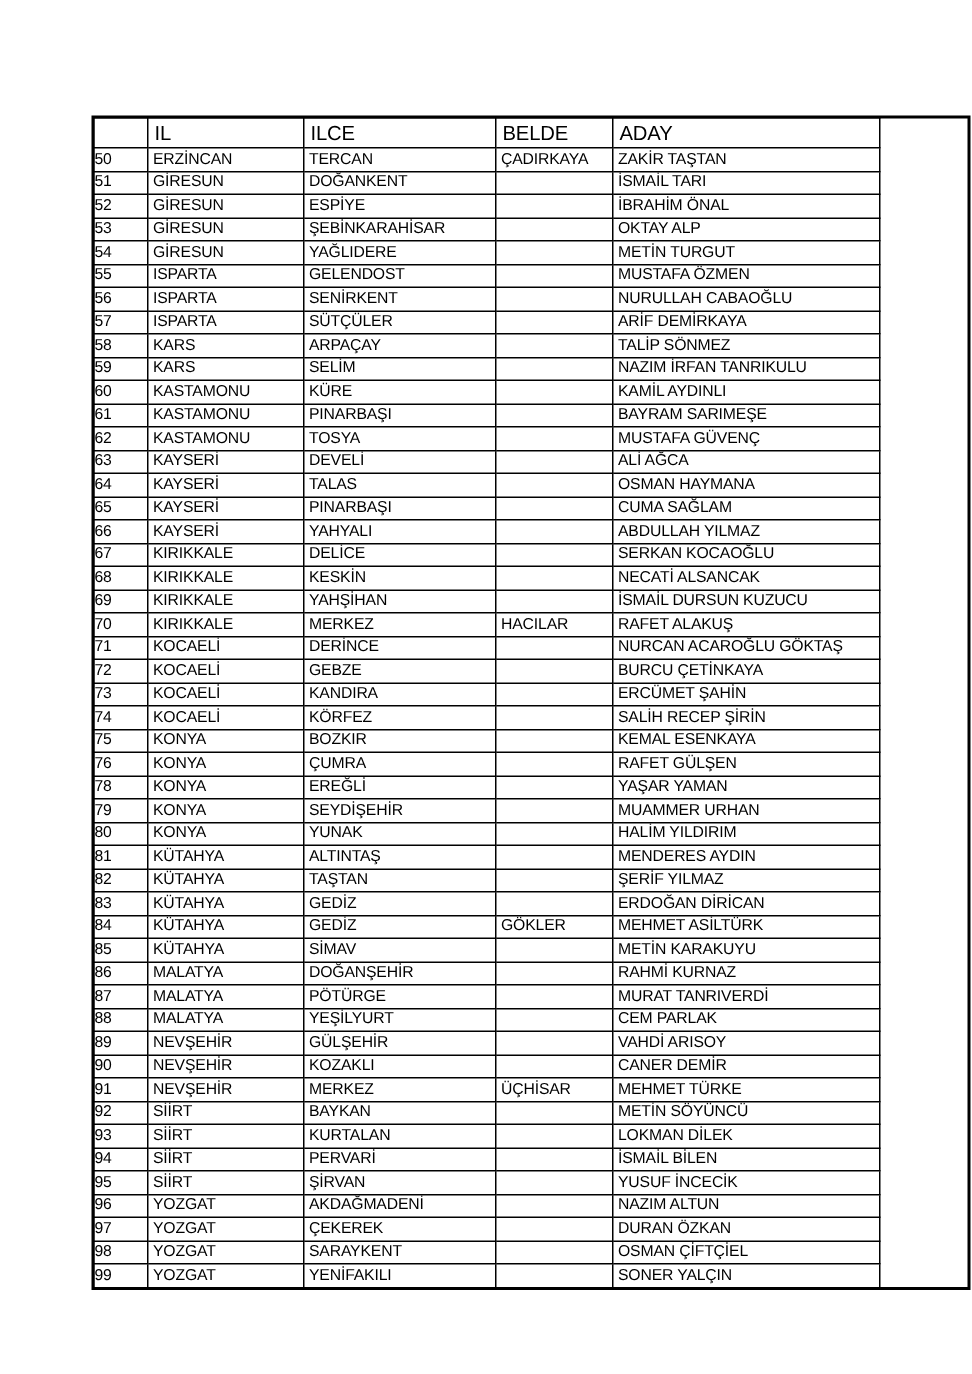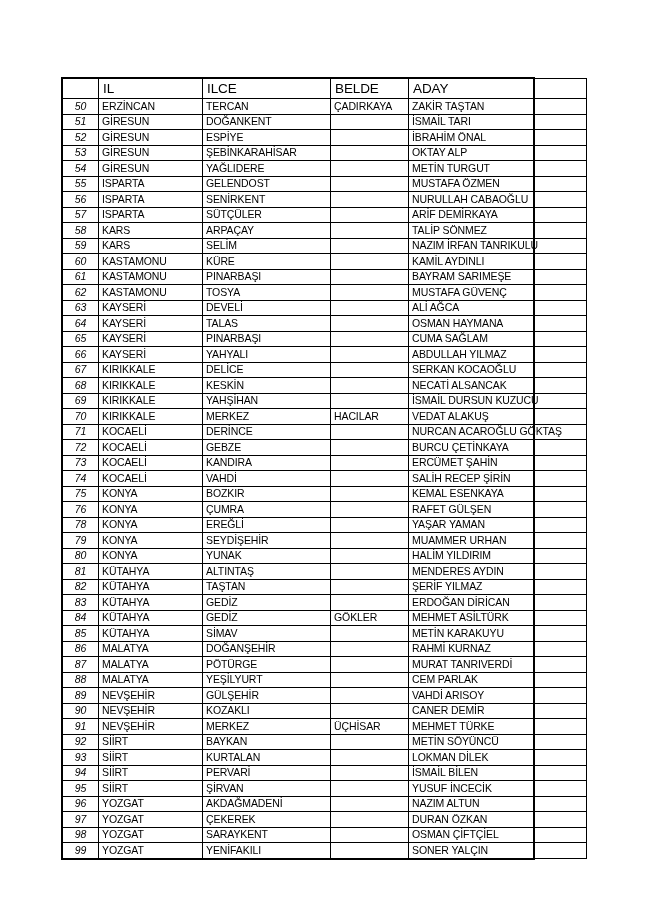--- a/index.html
+++ b/index.html
@@ -23,21 +23,21 @@
     width: 648px;
     height: 916px;
     background: #ffffff;
     overflow: hidden;
   }
 
   #table-wrap {
     position: absolute;
     left: 62px;
     top: 78px;
-    width: 472px;
+    width: 584px;
   }
 
   table.aday-table {
     border-collapse: collapse;
     table-layout: fixed;
     width: 524px;
     background: #ffffff;
   }
 
   table.aday-table col.c-no    { width: 36px; }
@@ -64,25 +64,24 @@
 
   table.aday-table thead th {
     font-size: 13.5px;
     line-height: 16px;
     height: 19px;
     font-weight: 400;
     padding-left: 4px;
   }
 
   table.aday-table td.num {
-    text-align: center;
+    text-align: left;
     padding-left: 0;
     padding-right: 0;
     font-size: 10.5px;
-    font-style: italic;
   }
 
   
   #table-wrap::after {
     content: "";
     position: absolute;
     left: -1px;
     top: -1px;
     right: -1px;
     bottom: -1px;
@@ -251,21 +250,21 @@
             <td>KIRIKKALE</td>
             <td>YAHŞİHAN</td>
             <td></td>
             <td>İSMAİL DURSUN KUZUCU</td>
           </tr>
           <tr>
             <td class="num">70</td>
             <td>KIRIKKALE</td>
             <td>MERKEZ</td>
             <td>HACILAR</td>
-            <td>VEDAT ALAKUŞ</td>
+            <td>RAFET ALAKUŞ</td>
           </tr>
           <tr>
             <td class="num">71</td>
             <td>KOCAELİ</td>
             <td>DERİNCE</td>
             <td></td>
             <td>NURCAN ACAROĞLU GÖKTAŞ</td>
           </tr>
           <tr>
             <td class="num">72</td>
@@ -277,21 +276,21 @@
           <tr>
             <td class="num">73</td>
             <td>KOCAELİ</td>
             <td>KANDIRA</td>
             <td></td>
             <td>ERCÜMET ŞAHİN</td>
           </tr>
           <tr>
             <td class="num">74</td>
             <td>KOCAELİ</td>
-            <td>VAHDİ</td>
+            <td>KÖRFEZ</td>
             <td></td>
             <td>SALİH RECEP ŞİRİN</td>
           </tr>
           <tr>
             <td class="num">75</td>
             <td>KONYA</td>
             <td>BOZKIR</td>
             <td></td>
             <td>KEMAL ESENKAYA</td>
           </tr>

